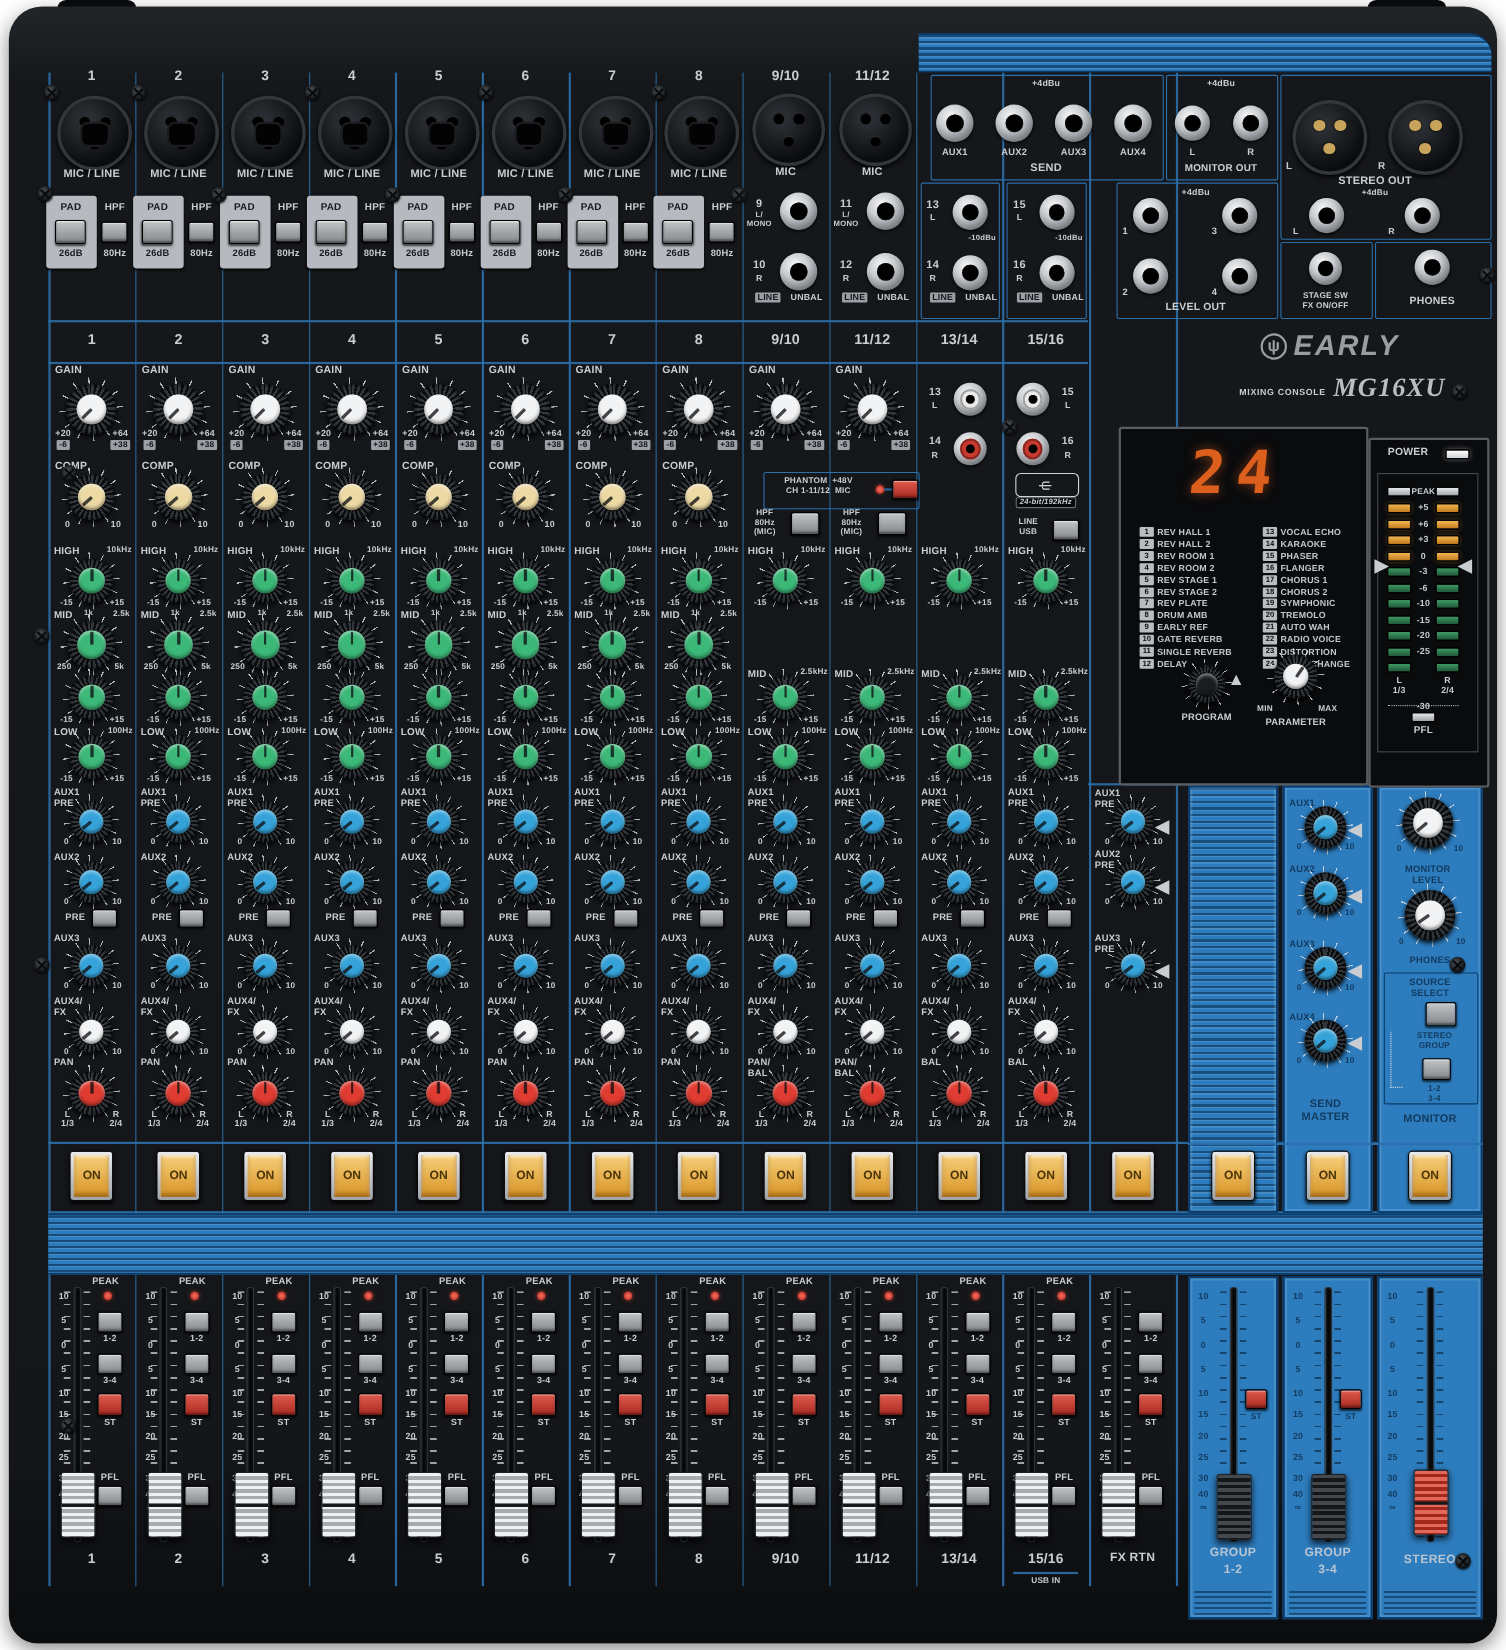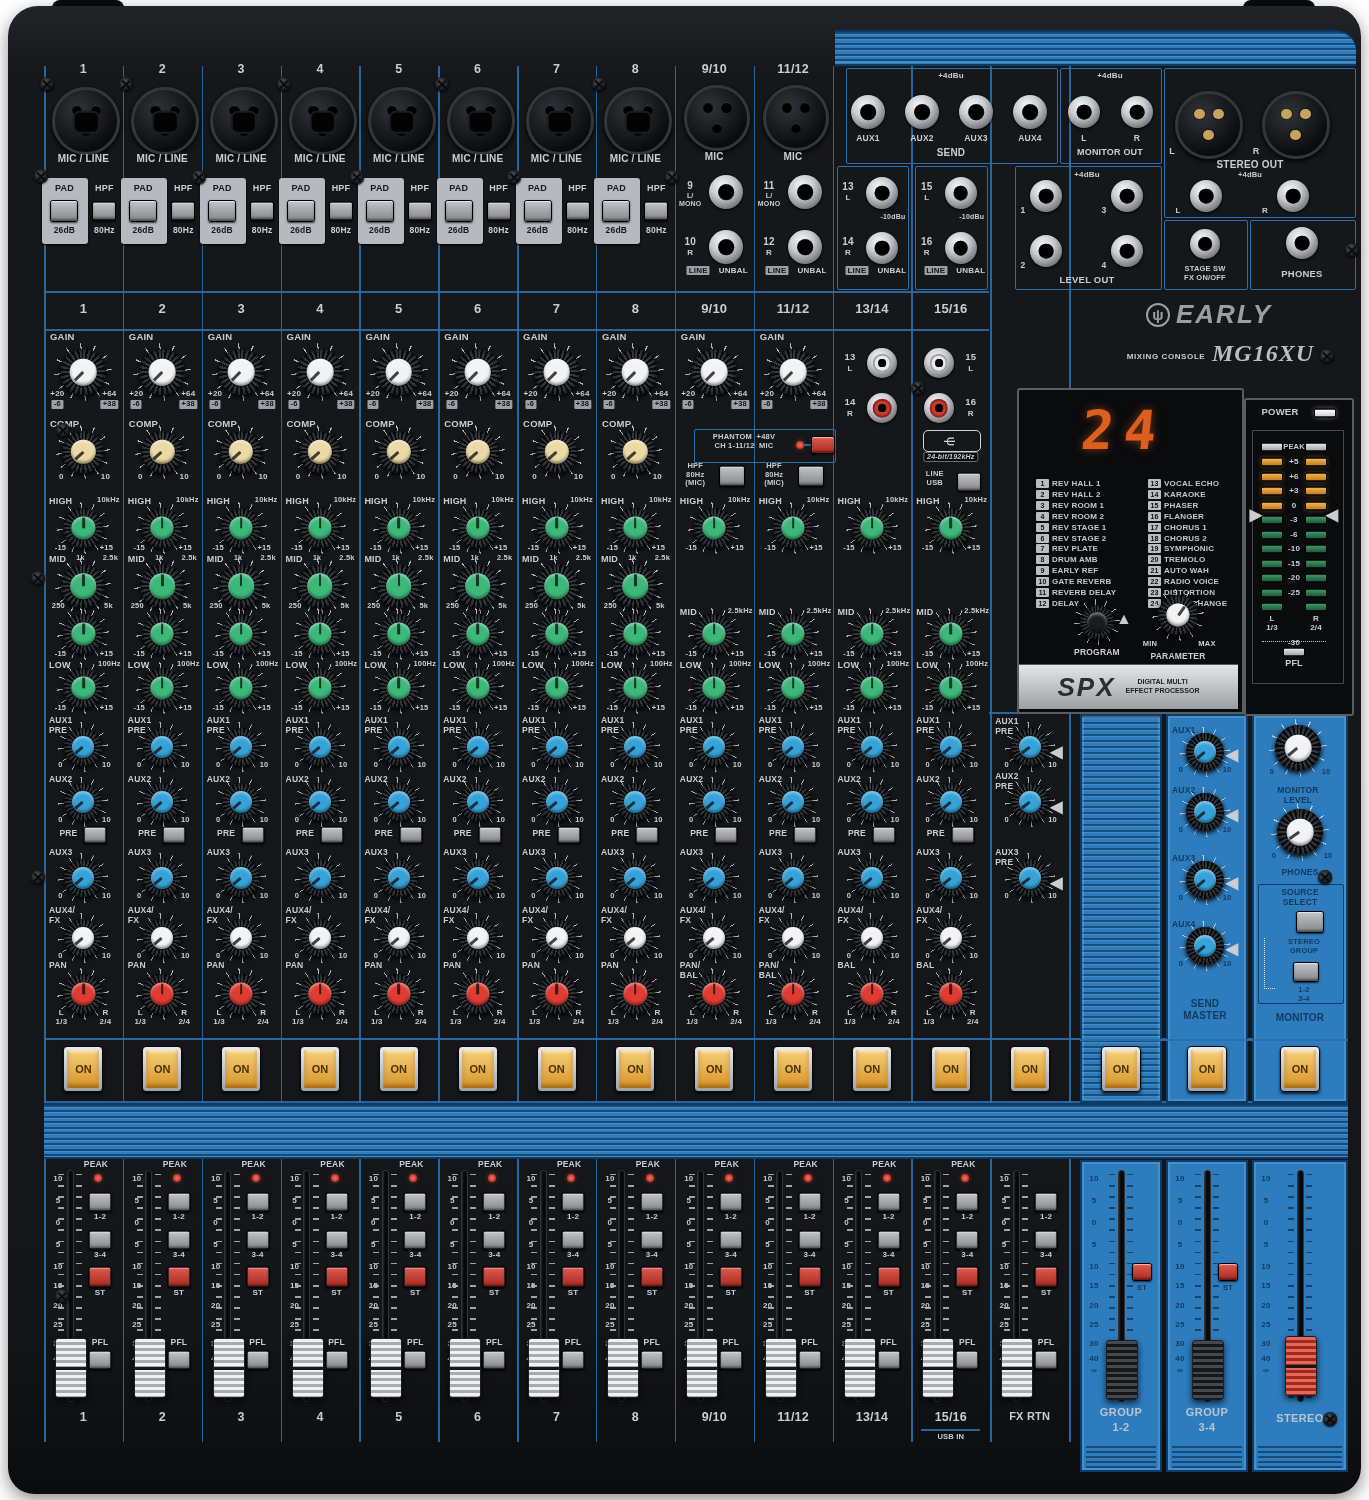--- a/index.html
+++ b/index.html
@@ -1754,21 +1754,21 @@
       <div class="fxitem" style="left:1036px;top:566.2px">
         <span class="fxn">9</span>
         <span class="fxname">EARLY REF</span>
       </div>
       <div class="fxitem" style="left:1036px;top:577.1px">
         <span class="fxn">10</span>
         <span class="fxname">GATE REVERB</span>
       </div>
       <div class="fxitem" style="left:1036px;top:588px">
         <span class="fxn">11</span>
-        <span class="fxname">REVERB DELAY</span>
+        <span class="fxname">SINGLE REVERB</span>
       </div>
       <div class="fxitem" style="left:1036px;top:598.9px">
         <span class="fxn">12</span>
         <span class="fxname">DELAY</span>
       </div>
       <div class="fxitem" style="left:1148px;top:479px">
         <span class="fxn">13</span>
         <span class="fxname">VOCAL ECHO</span>
       </div>
       <div class="fxitem" style="left:1148px;top:489.9px">
@@ -1823,25 +1823,20 @@
       <div class="lb " style="left:1097px;top:648px;font-size:8.5px;">PROGRAM</div>
       <div class="tring" style="left:1152px;top:589px;width:52px;height:52px"></div>
       <div class="knob" style="left:1158px;top:595px;width:40px;height:40px">
         <div class="cap" style="background:#f2f3f4">
           <i style="transform:translateX(-50%) rotate(35deg)"></i>
         </div>
       </div>
       <div class="lb " style="left:1150px;top:640px;font-size:7.5px;">MIN</div>
       <div class="lb " style="left:1207px;top:640px;font-size:7.5px;">MAX</div>
       <div class="lb " style="left:1178px;top:652px;font-size:8.5px;">PARAMETER</div>
-      <div class="spxband" style="left:1019px;top:664px;width:219px;height:44px">
-        <span class="spxlogo">SPX</span>
-        <span class="spxsub">DIGITAL MULTI
-EFFECT PROCESSOR</span>
-      </div>
       <div class="bbox fxpanel" style="left:1244px;top:398px;width:106px;height:314px"></div>
       <div class="lb " style="left:1280px;top:407px;font-size:9.5px;">POWER</div>
       <div class="mled white" style="left:1325px;top:413px"></div>
       <div class="bbox mbox" style="left:1252px;top:430px;width:90px;height:252px"></div>
       <div class="mled silver" style="left:1272px;top:447px"></div>
       <div class="mled silver" style="left:1316px;top:447px"></div>
       <div class="lb " style="left:1294px;top:443px;font-size:7.5px;">PEAK</div>
       <div class="mled amber" style="left:1272px;top:462px"></div>
       <div class="mled amber" style="left:1316px;top:462px"></div>
       <div class="lb " style="left:1294px;top:457px;font-size:8px;">+5</div>

